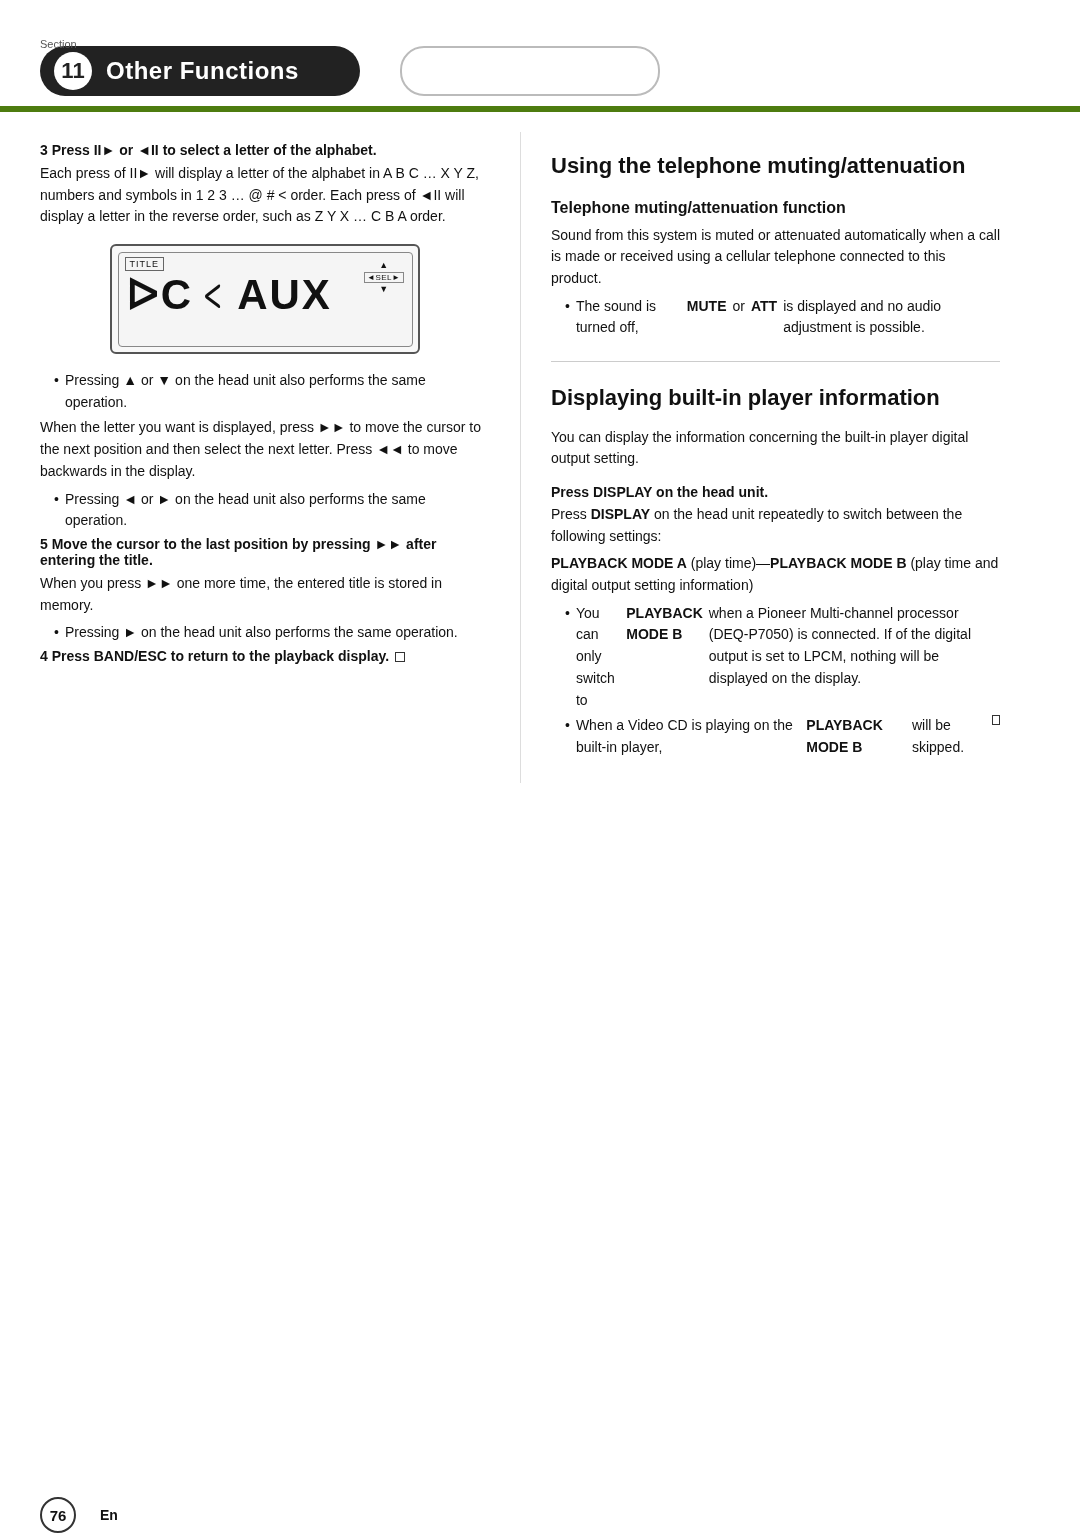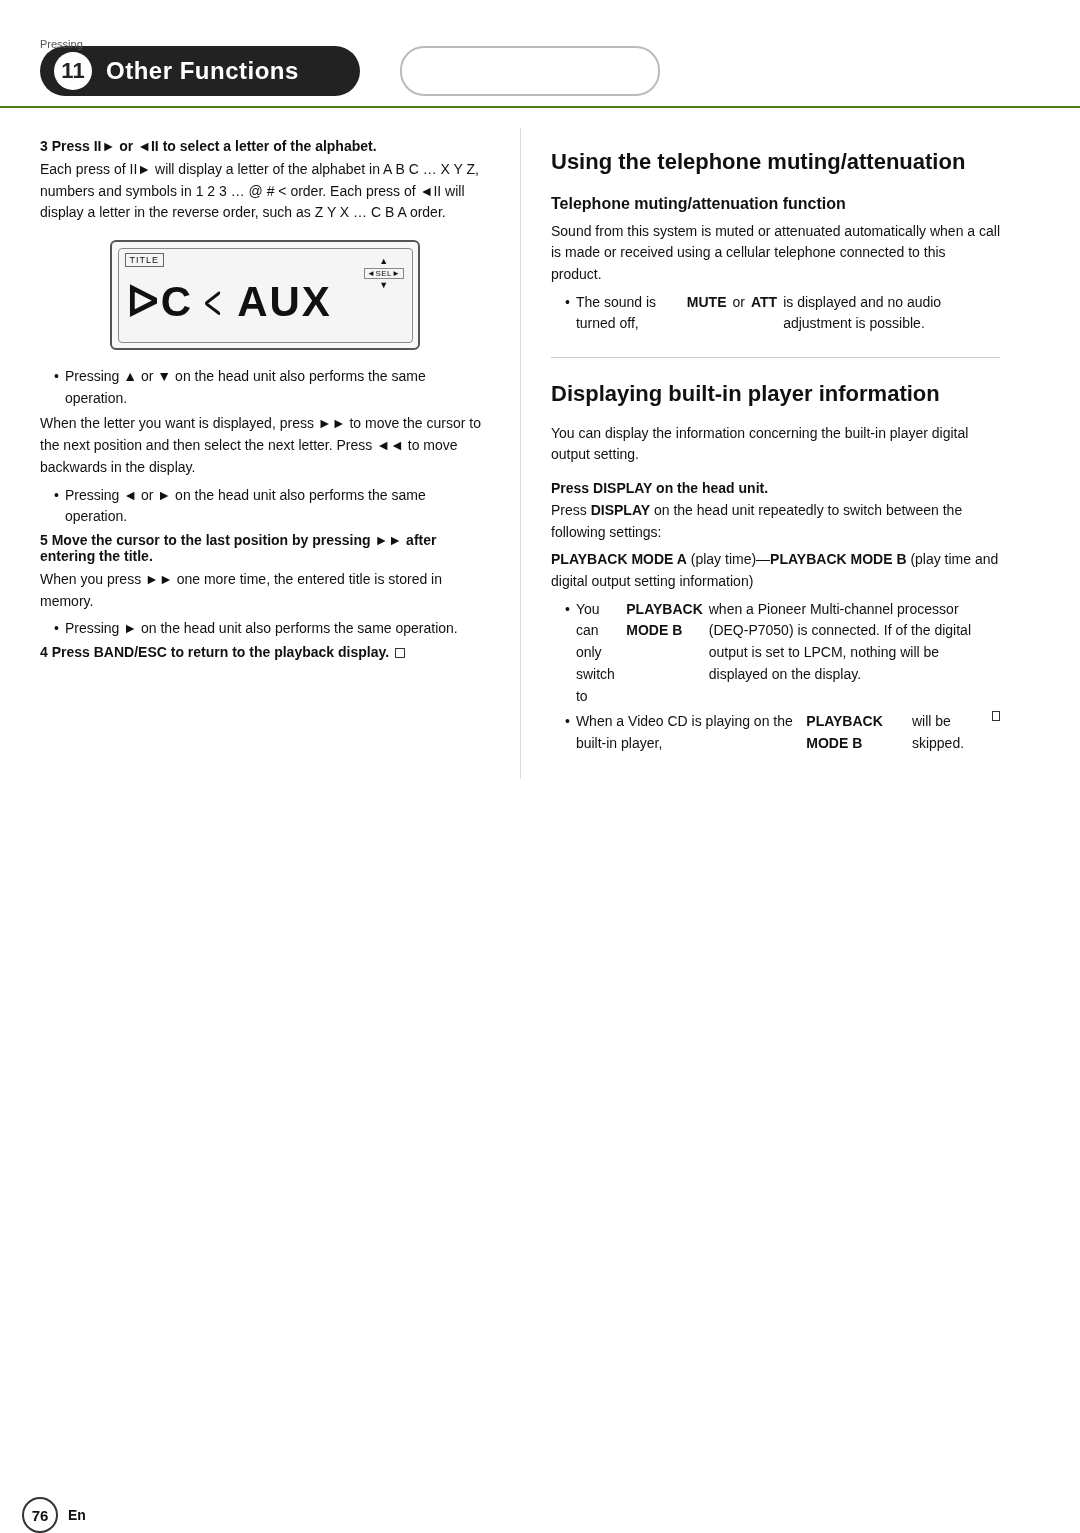--- a/index.html
+++ b/index.html
@@ -18,21 +18,21 @@
       min-height: 1533px;
       padding: 0;
       position: relative;
     }
 
     
     .header {
       display: flex;
       align-items: center;
       padding: 18px 40px 10px 40px;
-      border-bottom: 2px solid #4d7c0f;
+      border-bottom: 6px solid #4d7c0f;
       gap: 20px;
     }
     .section-label {
       font-size: 11px;
       color: #555;
       position: absolute;
       top: 10px;
       left: 40px;
     }
     .section-badge {
@@ -128,21 +128,21 @@
       background: #f8f8f8;
       overflow: hidden;
     }
     .display-inner {
       width: 295px;
       height: 95px;
       border: 1.5px solid #888;
       border-radius: 4px;
       position: relative;
       display: flex;
-      align-items: center;
+      align-items: flex-start;
       justify-content: flex-start;
       padding: 0 8px;
       background: #f5f5f5;
     }
     .display-title-tag {
       position: absolute;
       top: 4px;
       left: 6px;
       font-size: 9px;
       border: 1px solid #666;
@@ -196,24 +196,24 @@
       font-size: 14px;
       font-weight: bold;
       margin-top: 14px;
       margin-bottom: 4px;
     }
 
     
     .footer {
       position: absolute;
       bottom: 28px;
-      left: 22px;
-      display: flex;
-      align-items: center;
-      gap: 10px;
+      left: 40px;
+      display: flex;
+      align-items: center;
+      gap: 24px;
     }
     .page-num-badge {
       border: 2px solid #333;
       border-radius: 50%;
       width: 36px;
       height: 36px;
       display: flex;
       align-items: center;
       justify-content: center;
       font-size: 15px;
@@ -238,21 +238,21 @@
       border: none;
       border-top: 1px solid #ccc;
       margin: 22px 0;
     }
   </style>
 </head>
 <body>
 
 <div class="page">
 
-  <span class="section-label">Pressing</span>
+  <span class="section-label">Section</span>
 
   <div class="header" style="margin-top:28px;">
     <div class="section-badge">
       <div class="section-number">11</div>
       <span class="section-title">Other Functions</span>
     </div>
     <div class="header-right-box"></div>
   </div>
 
   <div class="columns">

